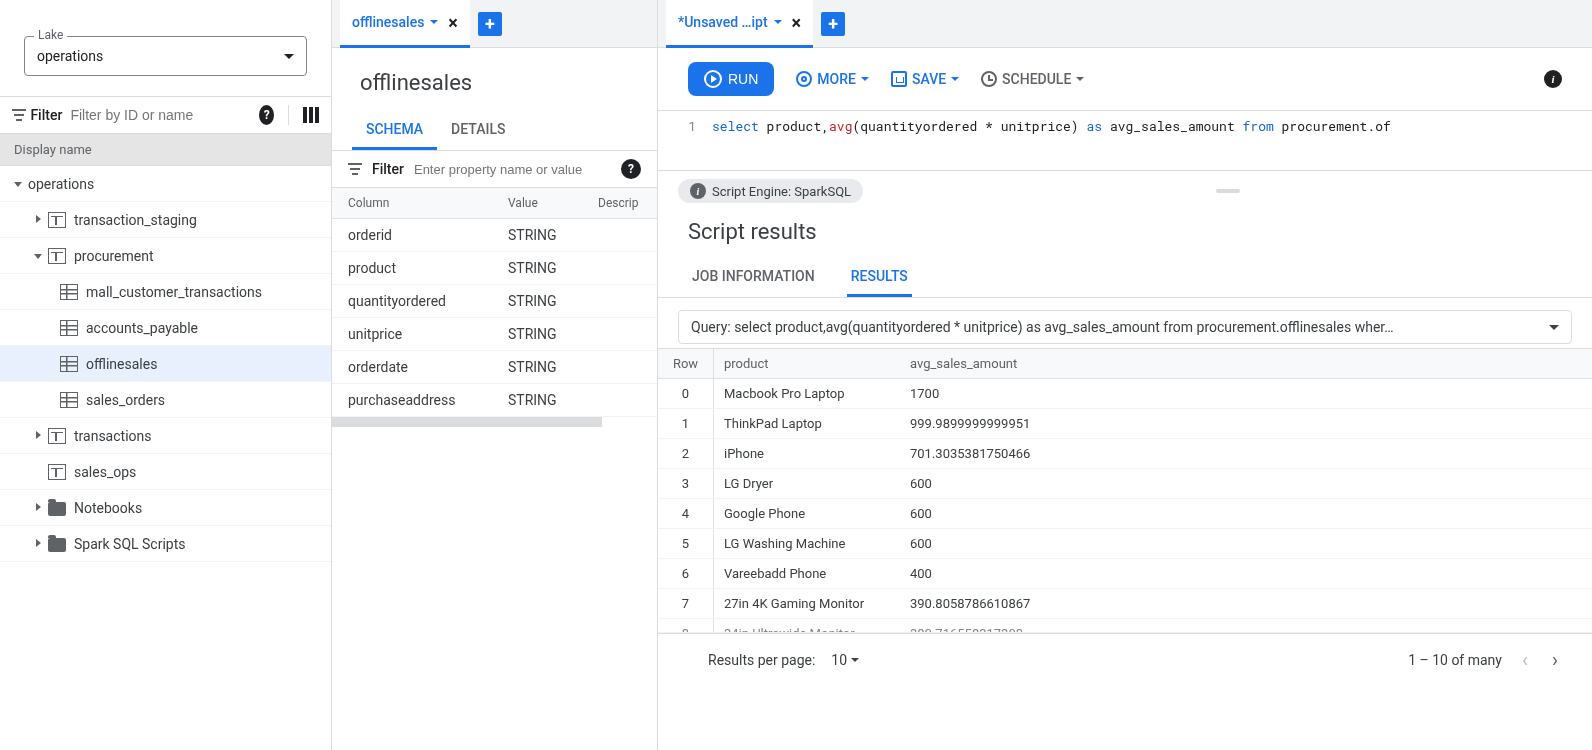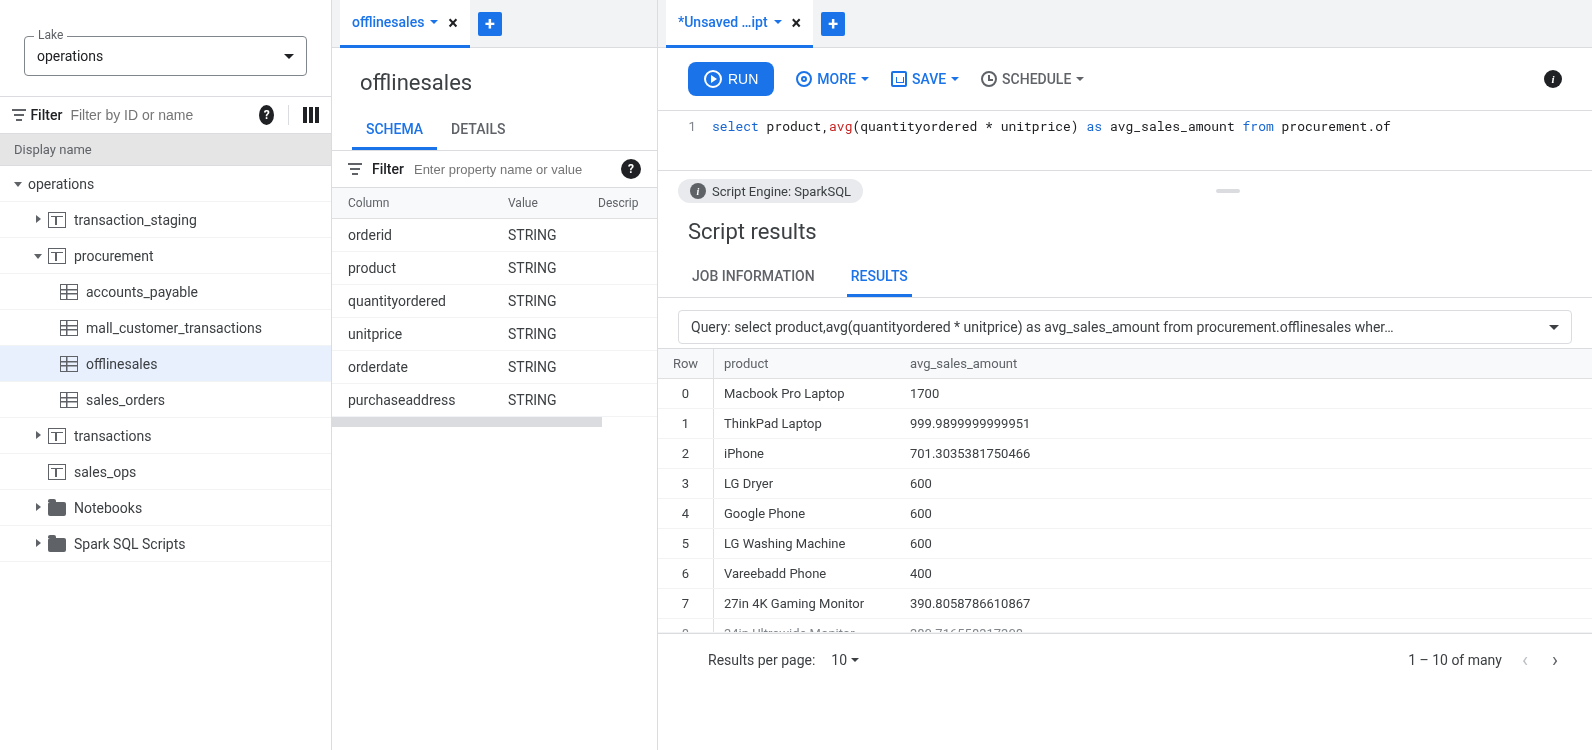--- a/index.html
+++ b/index.html
@@ -159,25 +159,25 @@
     <span class="node-icon zone-icon"></span>
     <span>transaction_staging</span>
   </div>
   <div class="tree-item indent-1">
     <span class="arrow"><span class="arrow-down"></span></span>
     <span class="node-icon zone-icon"></span>
     <span>procurement</span>
   </div>
   <div class="tree-item indent-2">
     <span class="node-icon table-icon"></span>
-    <span>accounts_payable</span>
+    <span>mall_customer_transactions</span>
   </div>
   <div class="tree-item indent-2">
     <span class="node-icon table-icon"></span>
-    <span>mall_customer_transactions</span>
+    <span>accounts_payable</span>
   </div>
   <div class="tree-item indent-2 selected">
     <span class="node-icon table-icon"></span>
     <span>offlinesales</span>
   </div>
   <div class="tree-item indent-2">
     <span class="node-icon table-icon"></span>
     <span>sales_orders</span>
   </div>
   <div class="tree-item indent-1">

